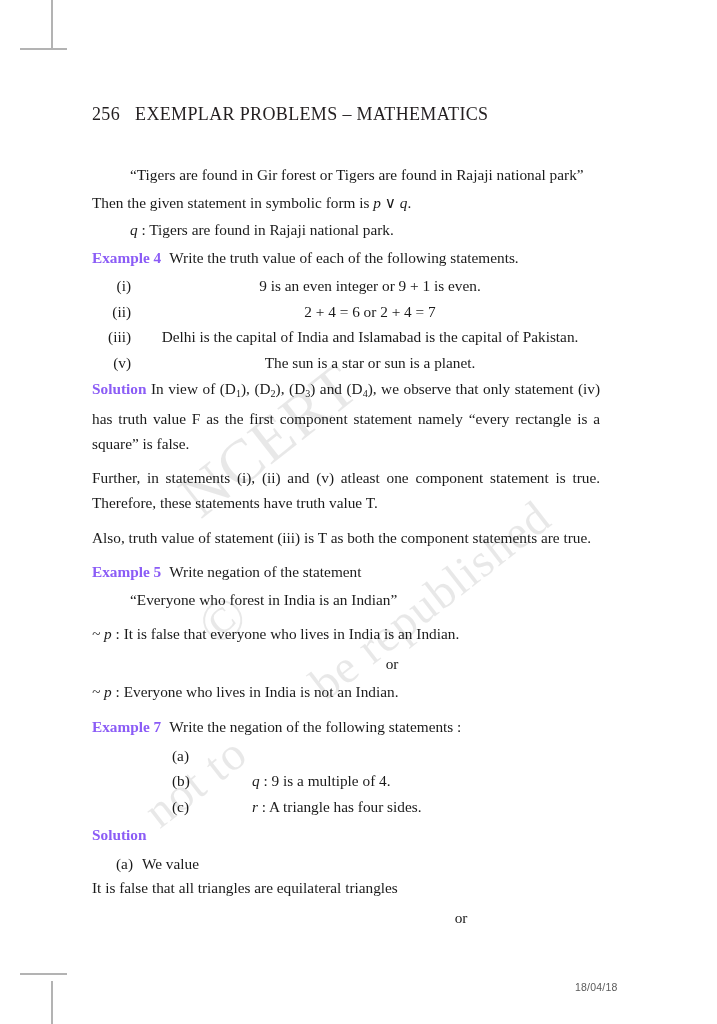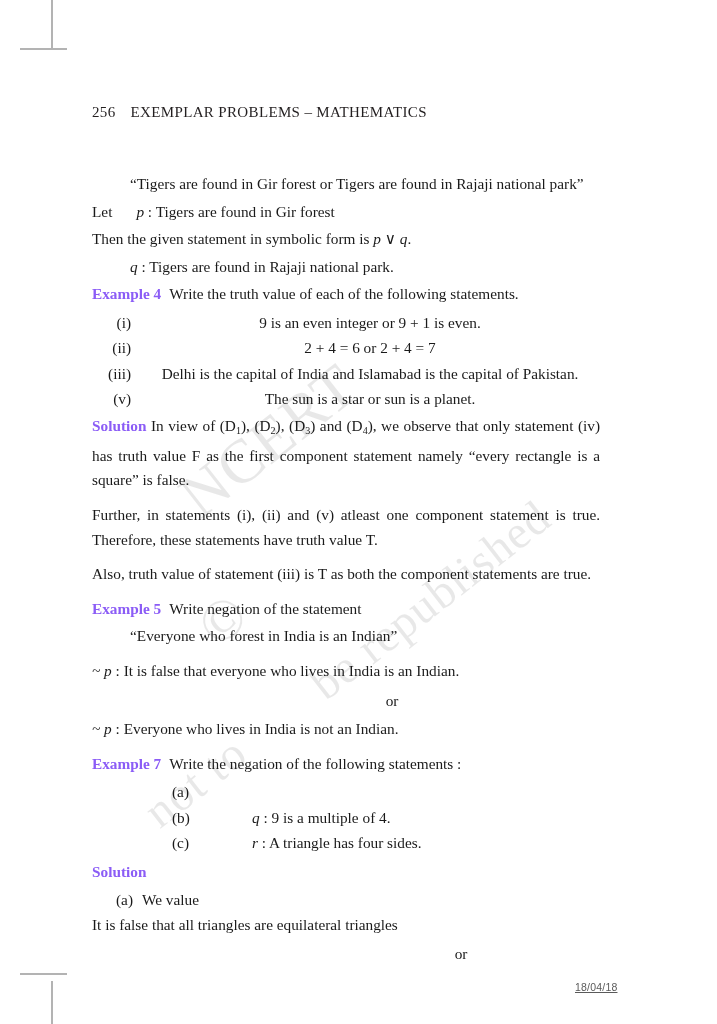--- a/index.html
+++ b/index.html
@@ -78,24 +78,24 @@
   
   #content {
     position: absolute;
     left: 92px;
     top: 104px;
     width: 508px;
     z-index: 2;
   }
 
   .pg-header {
-    font-size: 15px;
+    font-size: 18px;
     letter-spacing: 0.35px;
     color: #231f20;
-    margin-bottom: 51px;
+    margin-bottom: 38px;
     white-space: nowrap;
   }
   .pg-header .pg-num { margin-right: 15px; }
 
   .para {
     font-size: 15.3px;
     line-height: 24.6px;
     text-align: justify;
     margin: 0 0 3px 0;
   }
@@ -174,21 +174,20 @@
   
   #footer-date {
     position: absolute;
     left: 575px;
     top: 981px;
     font-family: "Liberation Sans", "DejaVu Sans", sans-serif;
     font-size: 10.5px;
     color: #5a5a5a;
     letter-spacing: 0.2px;
     z-index: 2;
-    text-decoration: underline;
   }
 </style>
 </head>
 <body>
 
 <div id="page">
 
   <div class="cropmark cm-v-top"></div>
   <div class="cropmark cm-h-top"></div>
   <div class="cropmark cm-h-bottom"></div>
@@ -202,23 +201,20 @@
   </div>
 
   <div id="content">
 
     <div class="pg-header">
       <span class="pg-num">256</span><span>EXEMPLAR PROBLEMS – MATHEMATICS</span>
     </div>
 
     <p class="para noj indent-1">“Tigers are found in Gir forest or Tigers are found in Rajaji national park”</p>
 
-    <p class="para noj">
-      <span>Let</span><span style="display:inline-block;width:24px"></span><span class="ital">p</span><span> : Tigers are found in Gir forest</span>
-    </p>
 
     <p class="para noj">
       <span>Then the given statement in symbolic form is </span><span class="ital">p</span><span> ∨ </span><span class="ital">q</span><span>.</span>
     </p>
 
     <p class="para noj indent-1">
       <span class="ital">q</span><span> : Tigers are found in Rajaji national park.</span>
     </p>
 
     <p class="para noj">

